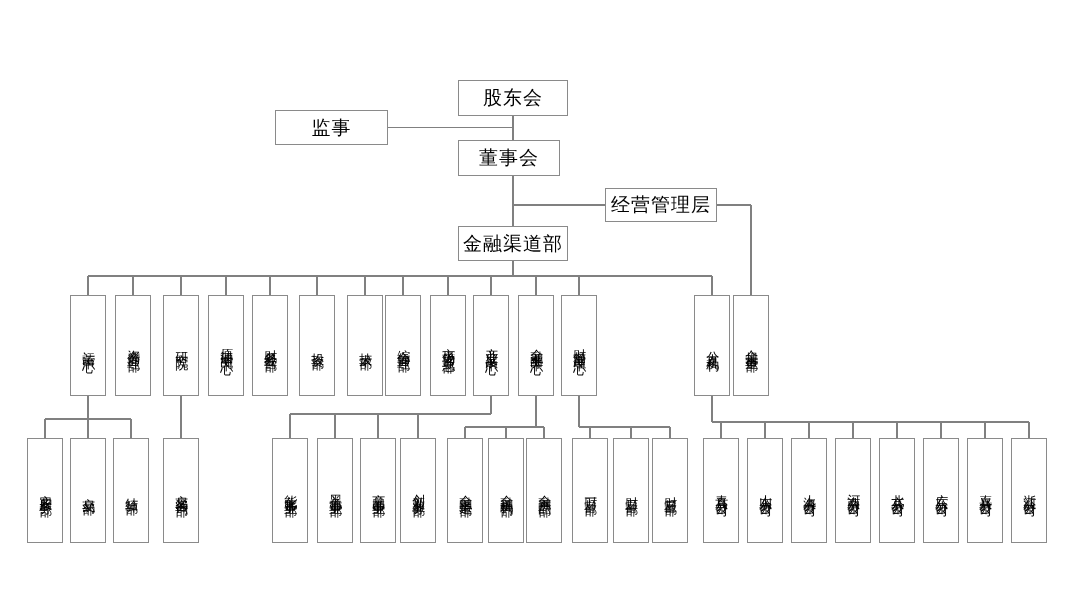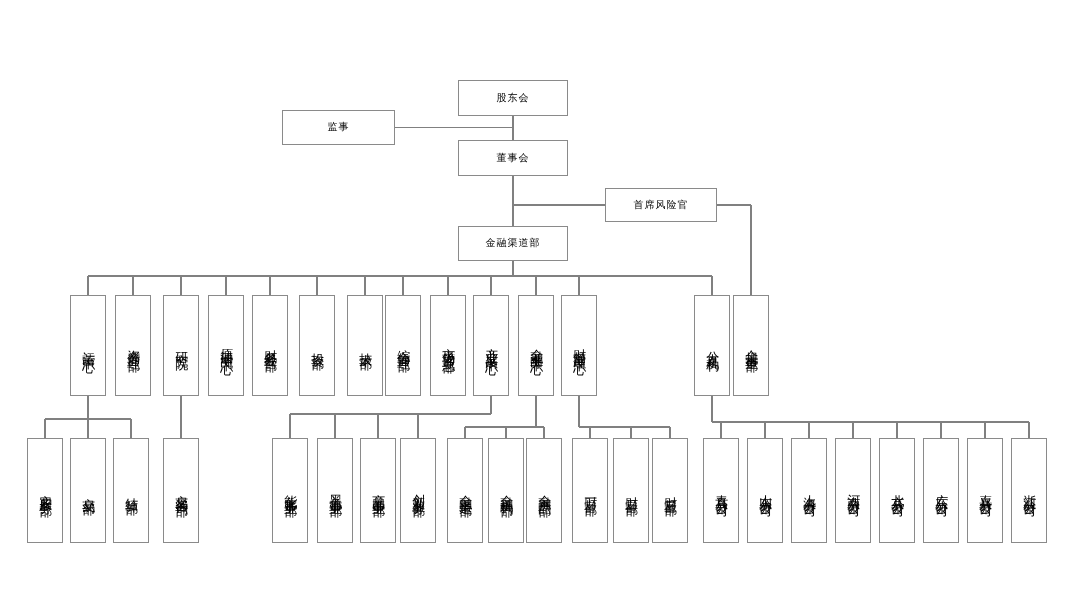--- a/index.html
+++ b/index.html
@@ -39,21 +39,21 @@
   }
   .node {
     position: absolute;
     box-sizing: border-box;
     border: 1px solid #8a8a8a;
     background: #ffffff;
     display: flex;
     align-items: center;
     justify-content: center;
     color: #000000;
-    font-size: 10px;
+    font-size: 19px;
     line-height: 1.25;
   }
   .node.horiz {
     letter-spacing: 1px;
   }
   .node.vert {
     writing-mode: vertical-rl;
     text-orientation: upright;
     letter-spacing: 2.5px;
     font-size: 13px;
@@ -123,28 +123,28 @@
       <line x1="897" y1="422" x2="897" y2="438" stroke="#808080" stroke-width="1.2" shape-rendering="crispEdges"></line>
       <line x1="941" y1="422" x2="941" y2="438" stroke="#808080" stroke-width="1.2" shape-rendering="crispEdges"></line>
       <line x1="985" y1="422" x2="985" y2="438" stroke="#808080" stroke-width="1.2" shape-rendering="crispEdges"></line>
       <line x1="1029" y1="422" x2="1029" y2="438" stroke="#808080" stroke-width="1.2" shape-rendering="crispEdges"></line>
     </svg>
 
   <div id="nodes-layer">
       <div class="node horiz" style="left: 458px; top: 80px; width: 110px; height: 36px;">
         <span>股东会</span>
       </div>
-      <div class="node horiz" style="left: 282px; top: 110px; width: 113px; height: 35px;">
+      <div class="node horiz" style="left: 275px; top: 110px; width: 113px; height: 35px;">
         <span>监事</span>
       </div>
-      <div class="node horiz" style="left: 458px; top: 140px; width: 110px; height: 36px;">
+      <div class="node horiz" style="left: 458px; top: 140px; width: 102px; height: 36px;">
         <span>董事会</span>
       </div>
       <div class="node horiz" style="left: 605px; top: 188px; width: 112px; height: 34px;">
-        <span>首席风险官</span>
+        <span>经营管理层</span>
       </div>
       <div class="node horiz" style="left: 458px; top: 226px; width: 110px; height: 35px;">
         <span>金融渠道部</span>
       </div>
       <div class="node vert" style="left: 70px; top: 295px; width: 36px; height: 101px;">
         <span>运营中心</span>
       </div>
       <div class="node vert" style="left: 115px; top: 295px; width: 36px; height: 101px;">
         <span>资产管理部</span>
       </div>

